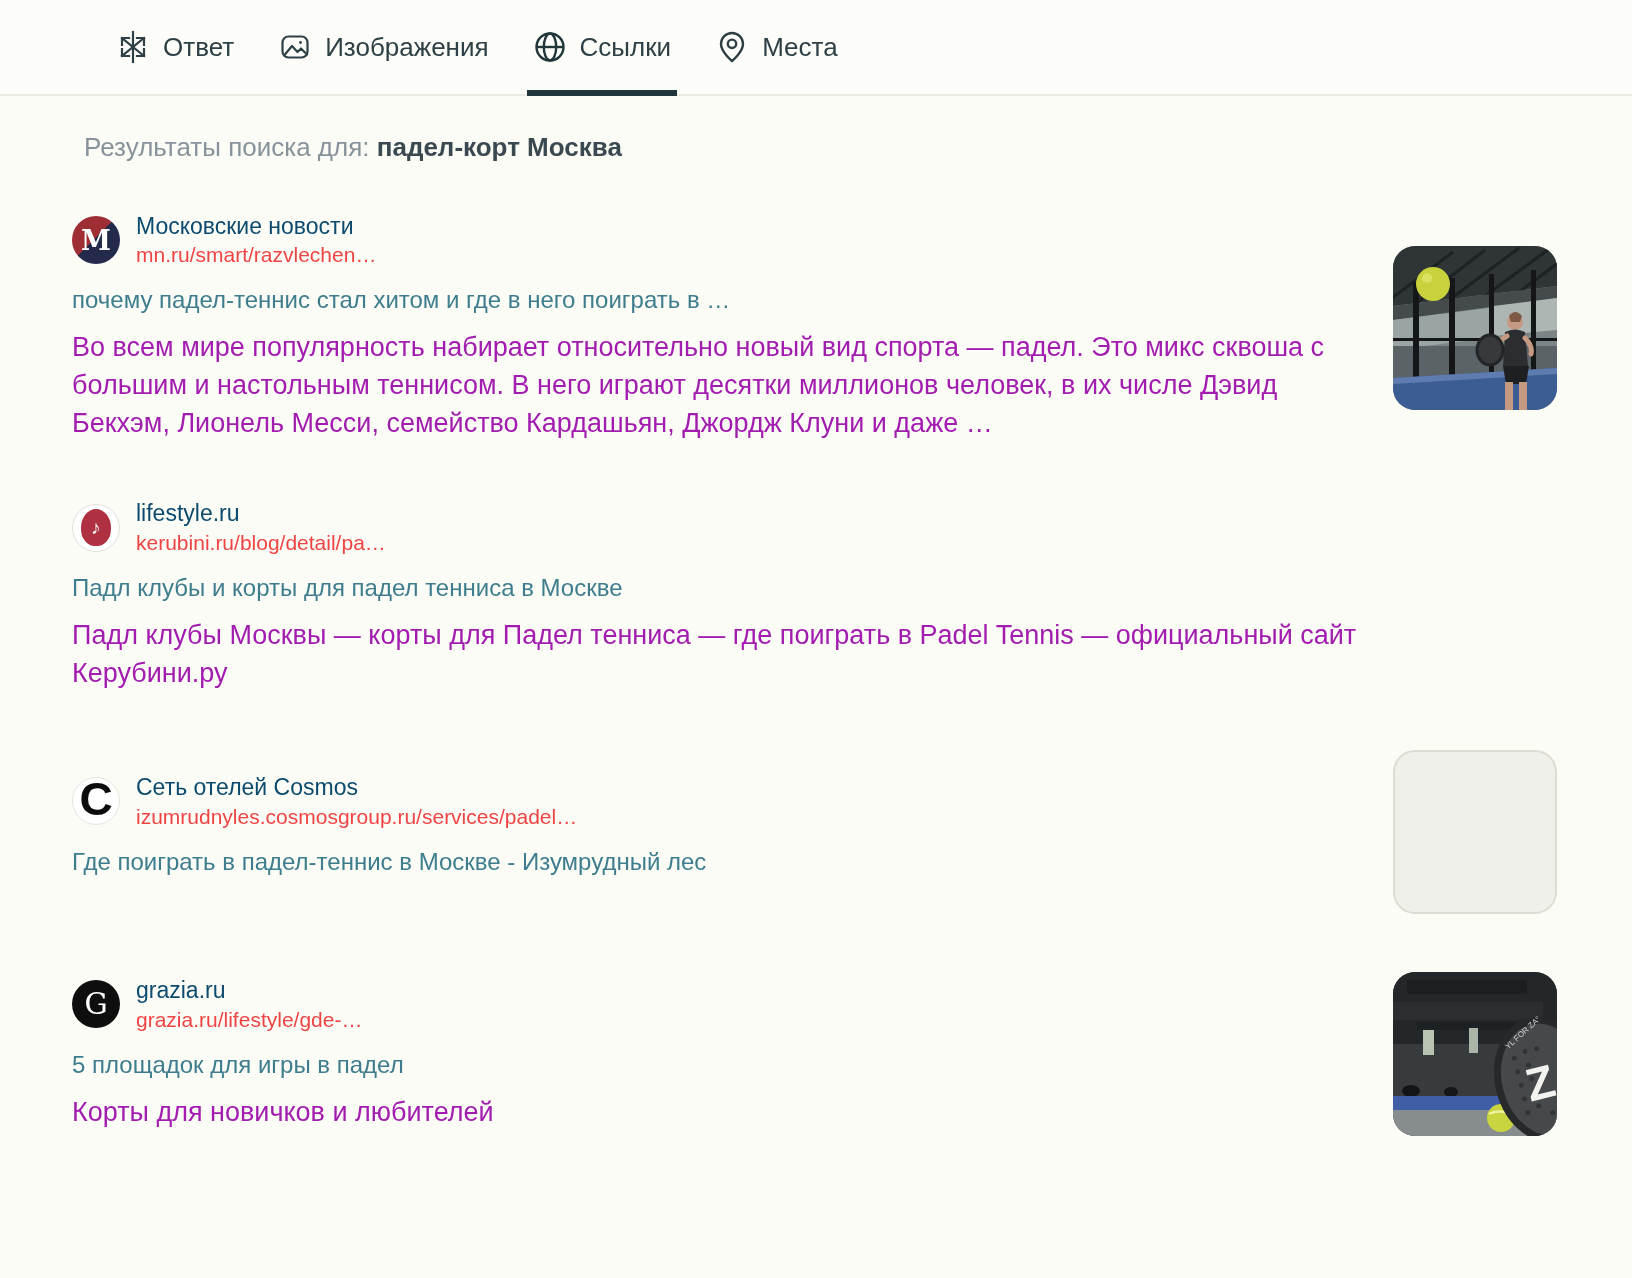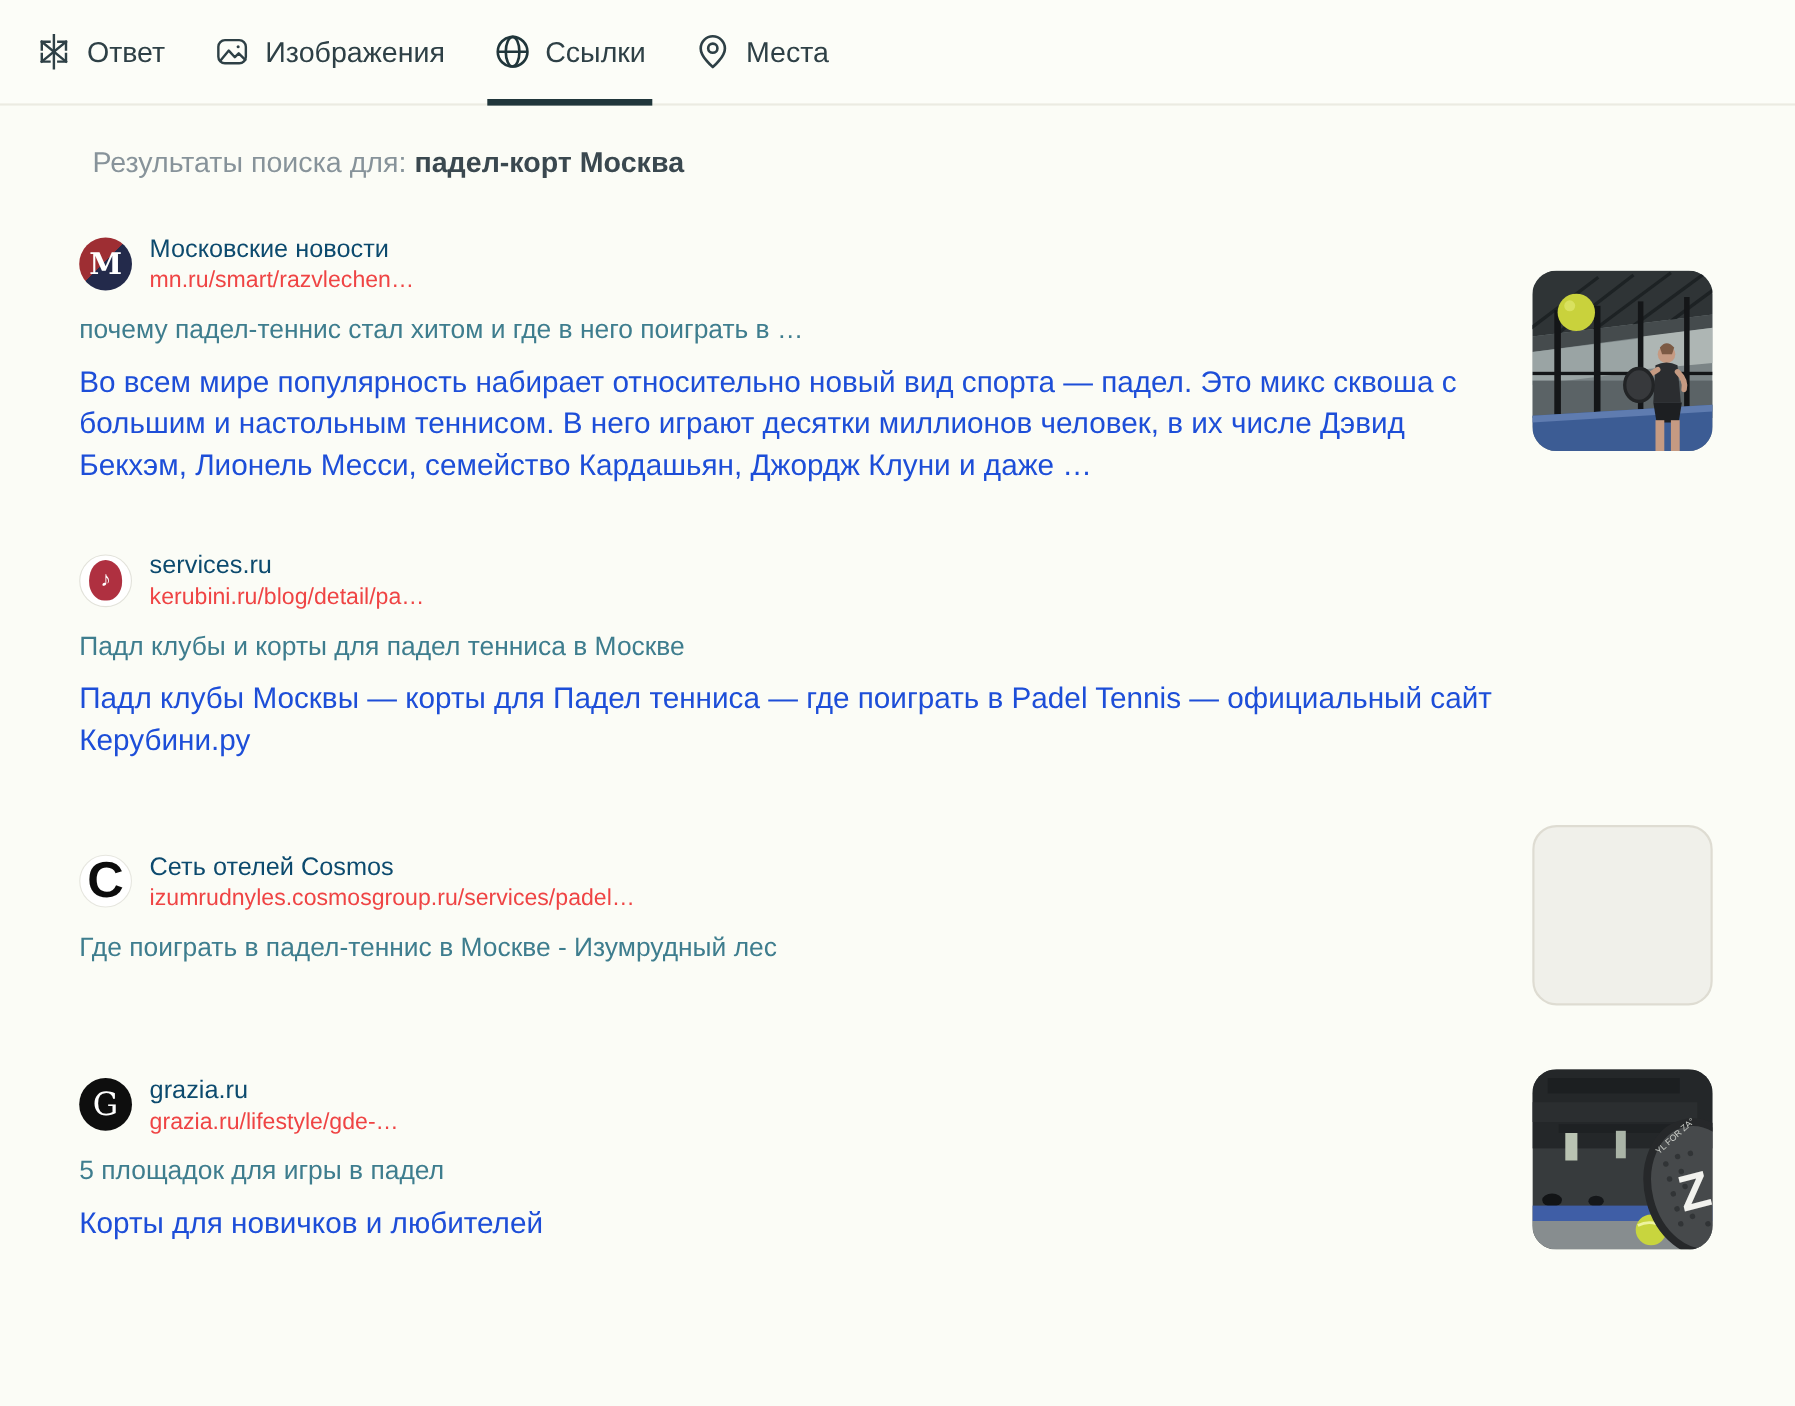--- a/index.html
+++ b/index.html
@@ -9,21 +9,21 @@
     font-family:"Liberation Sans", sans-serif;
     color:#3c4d54;
   }
   
   .tabbar {
     height:96px;
     background:#fcfdf8;
     border-bottom:2px solid #ebebe2;
     display:flex;
     align-items:center;
-    padding-left:32px;
+    padding-left:116px;
     gap:44px;
   }
   .tab {
     height:100%;
     display:flex;
     align-items:center;
     gap:13px;
     position:relative;
     font-size:26px;
     font-weight:500;
@@ -105,21 +105,21 @@
     font-size:24px;
     font-weight:500;
     color:#3e7d8e;
     line-height:1.25;
     margin-bottom:13px;
     cursor:pointer;
     text-decoration:none;
   }
   .result-desc {
     font-size:27px;
-    color:#1d4ed8;
+    color:#a21caf;
     line-height:38px;
     max-width:1285px;
   }
   .thumb {
     width:164px; height:164px;
     border-radius:22px;
     overflow:hidden;
     flex:none;
     cursor:pointer;
   }
@@ -247,21 +247,21 @@
 
   <div class="result">
     <div class="result-text">
       <div class="result-head">
         <span class="favicon favicon-kerubini">
           <span class="blob">
             <span>♪</span>
           </span>
         </span>
         <span>
-          <div class="src-name">services.ru</div>
+          <div class="src-name">lifestyle.ru</div>
           <div class="src-url">kerubini.ru/blog/detail/pa…</div>
         </span>
       </div>
       <a class="result-title">Падл клубы и корты для падел тенниса в Москве</a>
       <div class="result-desc">Падл клубы Москвы — корты для Падел тенниса — где поиграть в Padel Tennis — официальный сайт Керубини.ру</div>
     </div>
   </div>
 
   <div class="result">
     <div class="result-text">

